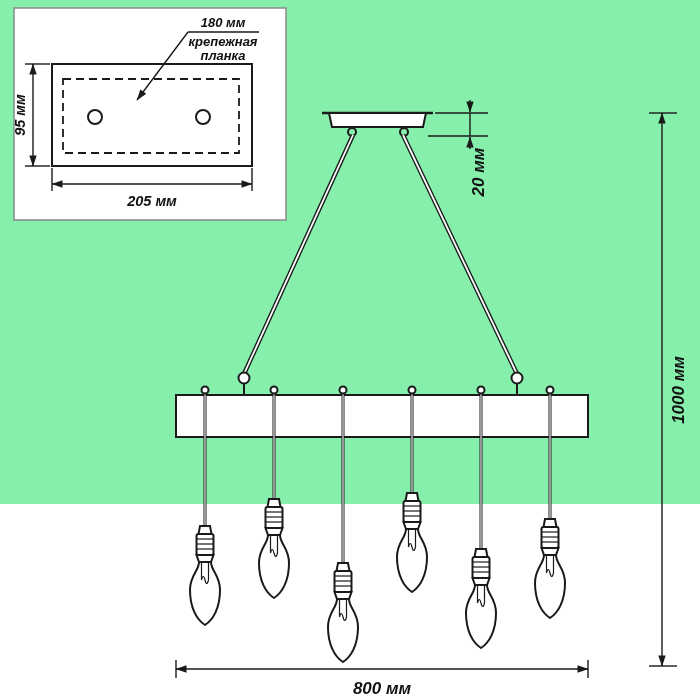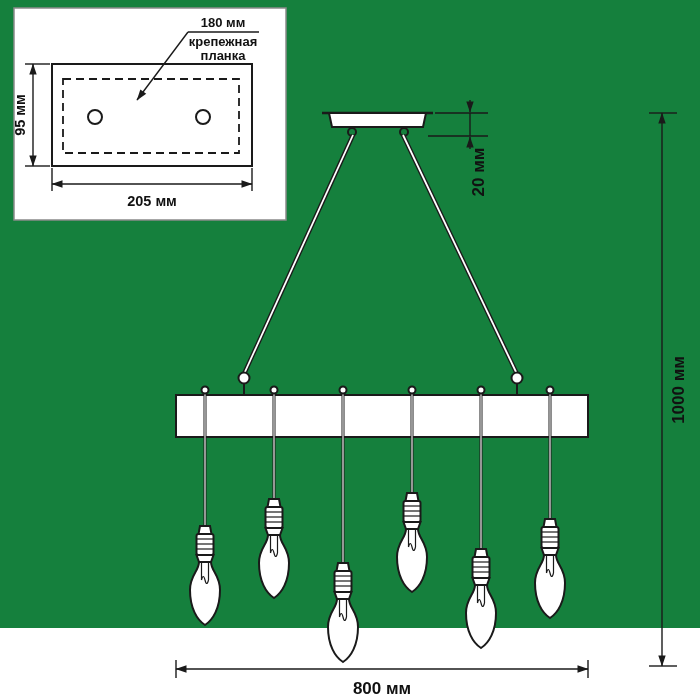--- a/index.html
+++ b/index.html
@@ -1,16 +1,16 @@
 <!DOCTYPE html>
 <html><head>
 <meta charset="utf-8">
 <style>
   html,body{margin:0;padding:0;background:#fff;width:700px;height:700px;overflow:hidden;}
-  .stage{position:relative;width:700px;height:628px;background:#15803d;}
+  .stage{position:relative;width:700px;height:504px;background:#86efac;font-style:italic;}
   svg{display:block;}
   text{font-family:"Liberation Sans","DejaVu Sans",sans-serif;fill:#111;}
   .lbl{font-size:14.5px;font-weight:700;}
   .lblBig{font-size:17px;font-weight:700;}
   .lblSm{font-size:13px;font-weight:700;}
   .s2{stroke:#1a1a1a;stroke-width:2;fill:none;}
   .fw{fill:#ffffff;stroke:#1a1a1a;stroke-width:2;}
   .thin{stroke:#1a1a1a;stroke-width:1.2;fill:none;}
   .dim{stroke:#1a1a1a;stroke-width:1.4;fill:none;}
   .dash{stroke:#1a1a1a;stroke-width:1.8;fill:none;stroke-dasharray:8 5;}

